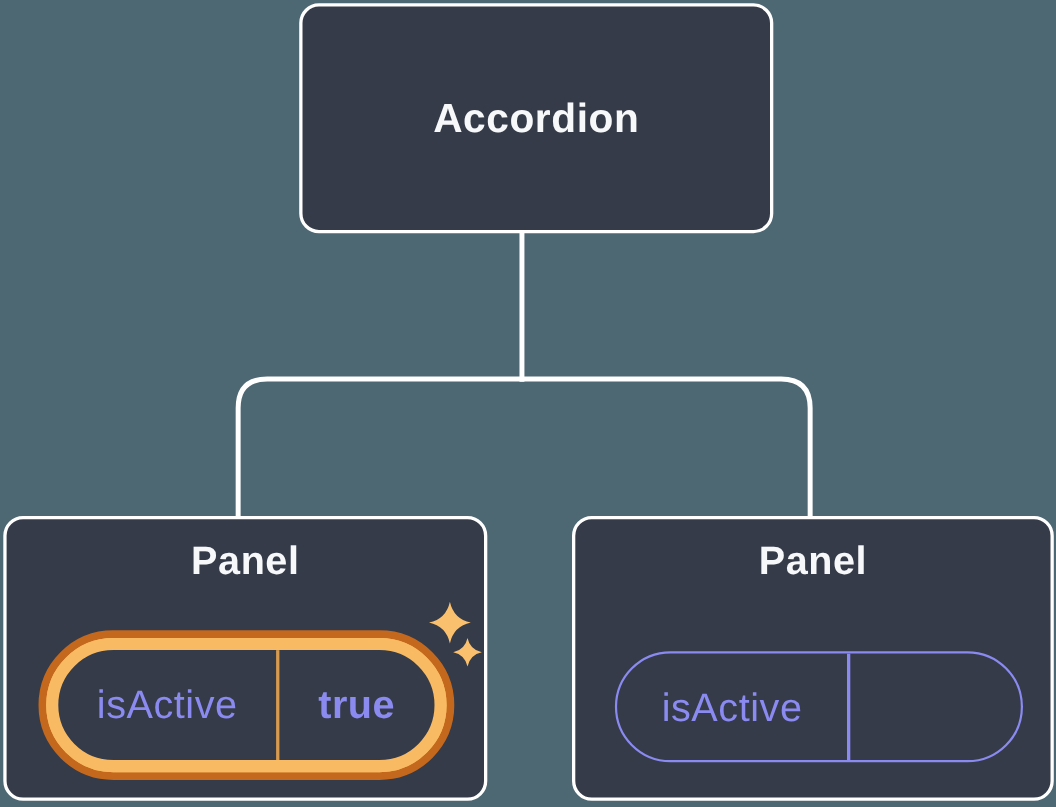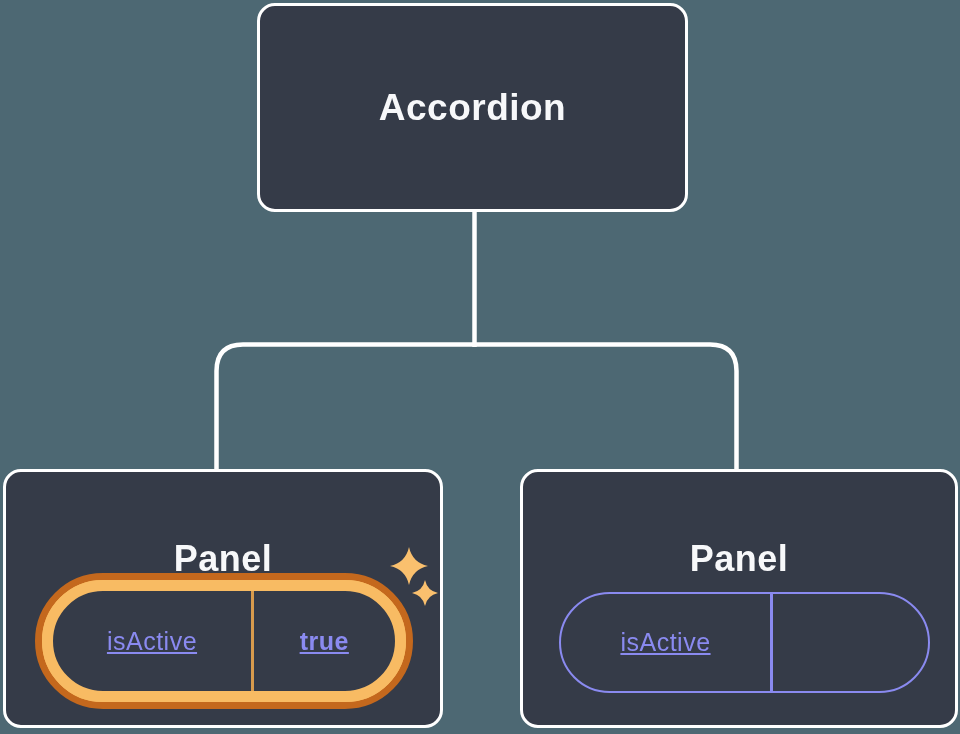--- a/index.html
+++ b/index.html
@@ -8,26 +8,26 @@
     background:var(--background,#4d6873);
     font-family:"Liberation Sans",sans-serif;
   }
   .connectors{position:absolute;left:0;top:0;width:960px;height:734px;}
   .box{
     position:absolute;box-sizing:border-box;
     background:var(--box-fill,#353b48);
     border:3.5px solid var(--box-border,#ffffff);
     border-radius:18px;
   }
-  .box-root{left:257px;top:3px;width:431px;height:209px;display:flex;align-items:center;justify-content:center;}
+  .box-root{left:272px;top:3px;width:431px;height:209px;display:flex;align-items:center;justify-content:center;}
   .root-label{color:var(--text-primary,#f7f8fa);font-size:37px;font-weight:600;letter-spacing:.5px;}
   .panel-left{left:3px;top:469px;width:440px;height:259px;}
   .panel-right{left:520px;top:469px;width:438px;height:259px;}
   .panel-title{
-    text-align:center;margin-top:67px;line-height:40px;
+    text-align:center;margin-top:18px;line-height:40px;
     font-size:36px;font-weight:600;letter-spacing:.5px;
     color:var(--text-primary,#f7f8fa);
   }
   .pill{position:absolute;box-sizing:border-box;border-radius:999px;}
   .pill-active{
     left:29px;top:101px;width:378px;height:136px;
     border:7px solid var(--highlight-orange-dark,#c4681d);
     background:var(--highlight-orange-light,#f8bb63);
   }
   .pill-active-inner{
@@ -36,21 +36,21 @@
     background:var(--box-fill,#353b48);
     display:flex;align-items:stretch;overflow:hidden;
   }
   .pill-inactive{
     left:36px;top:120px;width:371px;height:101px;
     border:2.5px solid var(--state-purple,#8a8af0);
     display:flex;align-items:stretch;overflow:hidden;
   }
   .seg{
     display:flex;align-items:center;justify-content:center;
-    font-size:25px;color:var(--state-purple,#8a8af0);letter-spacing:.5px;text-decoration:underline;
+    font-size:36px;color:var(--state-purple,#8a8af0);letter-spacing:.5px;
   }
   .seg-key-active{flex:0 0 198px;}
   .seg-key-inactive{flex:0 0 209px;}
   .seg-val{flex:1 1 auto;}
   .seg-val-bold{font-weight:700;}
   .divider{width:2.5px;flex:0 0 2.5px;}
   .divider-orange{background:var(--state-divider-orange,#d89b4d);}
   .divider-purple{background:var(--state-purple,#8a8af0);}
   .sparkles{position:absolute;left:368px;top:70px;width:70px;height:70px;}
 </style>

